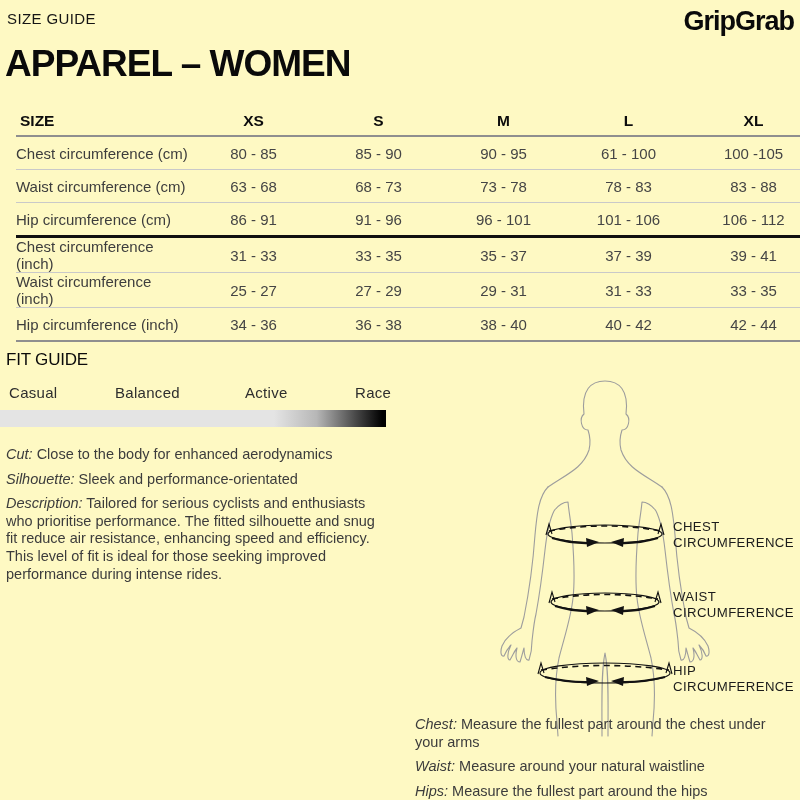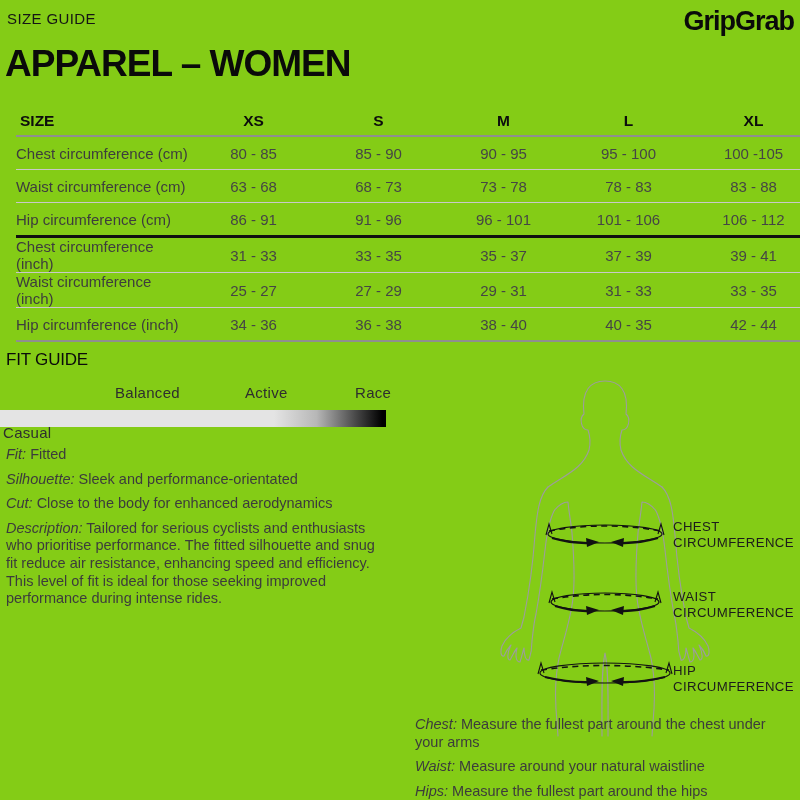--- a/index.html
+++ b/index.html
@@ -1,16 +1,16 @@
 <!DOCTYPE html>
 <html><head>
 <meta charset="utf-8">
 <style>
   html,body{margin:0;padding:0;background:#fff;}
-  .page{position:relative;width:800px;height:800px;background:#84cc16;overflow:hidden;
+  .page{position:relative;width:800px;height:800px;background:#fef9c3;overflow:hidden;
         font-family:"Liberation Sans", sans-serif;color:#1a1a1a;}
 
   .eyebrow{position:absolute;left:7px;top:10px;font-size:15px;font-weight:500;
            letter-spacing:.4px;color:#151515;}
   .brand{position:absolute;right:6px;top:6px;font-size:27px;font-weight:800;
          letter-spacing:-1px;color:#0a0a0a;}
   .title{position:absolute;left:5px;top:44px;font-size:37px;line-height:40px;
          font-weight:900;letter-spacing:-1px;color:#0a0a0a;}
 
   table.size-table{position:absolute;left:16px;top:106px;width:800px;
@@ -26,21 +26,21 @@
   .size-table tbody tr.sep-strong{border-bottom:3px solid #101010;}
   .size-table tbody tr.sep-end{border-bottom:2px solid #8f8f8f;}
 
   .sec-heading{position:absolute;top:351px;font-size:17px;line-height:18px;
                font-weight:400;letter-spacing:-.2px;color:#0b0b0b;}
   .fit-heading{left:6px;}
   .measure-heading{left:415px;}
 
   .scale-label{position:absolute;top:385px;font-size:15px;line-height:15px;
                color:#2e2e2e;letter-spacing:.3px;}
-  .sl-0{left:3px;margin-top:40px;} .sl-1{left:115px;} .sl-2{left:245px;} .sl-3{left:355px;}
+  .sl-0{left:9px;} .sl-1{left:115px;} .sl-2{left:245px;} .sl-3{left:355px;}
   .fit-bar{position:absolute;left:0;top:410px;width:386px;height:17px;
            background:linear-gradient(to right,#e4e4e4 0%,#e4e4e4 71%,
                       #b7b7b7 82%,#4a4a4a 92%,#000 99%);}
 
   .fit-text{position:absolute;left:6px;top:446px;width:378px;}
   .measure-text{position:absolute;left:415px;top:716px;width:376px;}
   .fit-text p,.measure-text p{margin:0 0 7px;font-size:14.5px;line-height:17.6px;
                               color:#3c3c3c;}
   .term{font-style:italic;color:#3c3c3c;}
 
@@ -82,21 +82,21 @@
         <th>L</th>
         <th>XL</th>
       </tr>
     </thead>
     <tbody>
       <tr>
         <td class="lbl">Chest circumference (cm)</td>
         <td>80 - 85</td>
         <td>85 - 90</td>
         <td>90 - 95</td>
-        <td>95 - 100</td>
+        <td>61 - 100</td>
         <td>100 -105</td>
       </tr>
       <tr>
         <td class="lbl">Waist circumference (cm)</td>
         <td>63 - 68</td>
         <td>68 - 73</td>
         <td>73 - 78</td>
         <td>78 - 83</td>
         <td>83 - 88</td>
       </tr>
@@ -122,38 +122,37 @@
         <td>27 - 29</td>
         <td>29 - 31</td>
         <td>31 - 33</td>
         <td>33 - 35</td>
       </tr>
       <tr class="sep-end">
         <td class="lbl">Hip circumference (inch)</td>
         <td>34 - 36</td>
         <td>36 - 38</td>
         <td>38 - 40</td>
-        <td>40 - 35</td>
+        <td>40 - 42</td>
         <td>42 - 44</td>
       </tr>
     </tbody>
   </table>
 
   <div class="sec-heading fit-heading">FIT GUIDE</div>
 
   <div class="scale-label sl-0">Casual</div>
   <div class="scale-label sl-1">Balanced</div>
   <div class="scale-label sl-2">Active</div>
   <div class="scale-label sl-3">Race</div>
   <div class="fit-bar"></div>
 
   <div class="fit-text">
-    <p><span class="term">Fit:</span> <span>Fitted</span></p>
+    <p><span class="term">Cut:</span> <span>Close to the body for enhanced aerodynamics</span></p>
     <p><span class="term">Silhouette:</span> <span>Sleek and performance-orientated</span></p>
-    <p><span class="term">Cut:</span> <span>Close to the body for enhanced aerodynamics</span></p>
     <p><span class="term">Description:</span> <span>Tailored for serious cyclists and enthusiasts who prioritise performance. The fitted silhouette and snug fit reduce air resistance, enhancing speed and efficiency. This level of fit is ideal for those seeking improved performance during intense rides.</span></p>
   </div>
 
 
   <svg class="figure" width="385" height="368" viewBox="0 0 385 368">
 
     <path class="outline" d="M133,117 C152,104 168,98 174,80 C176,72 175,66 173,60
          C166,60 164,48 169,44 C166,20 176,11 190,11
          C204,11 214,20 211,44 C216,48 214,60 207,60
          C205,66 204,72 206,80 C212,98 228,104 247,117"></path>

